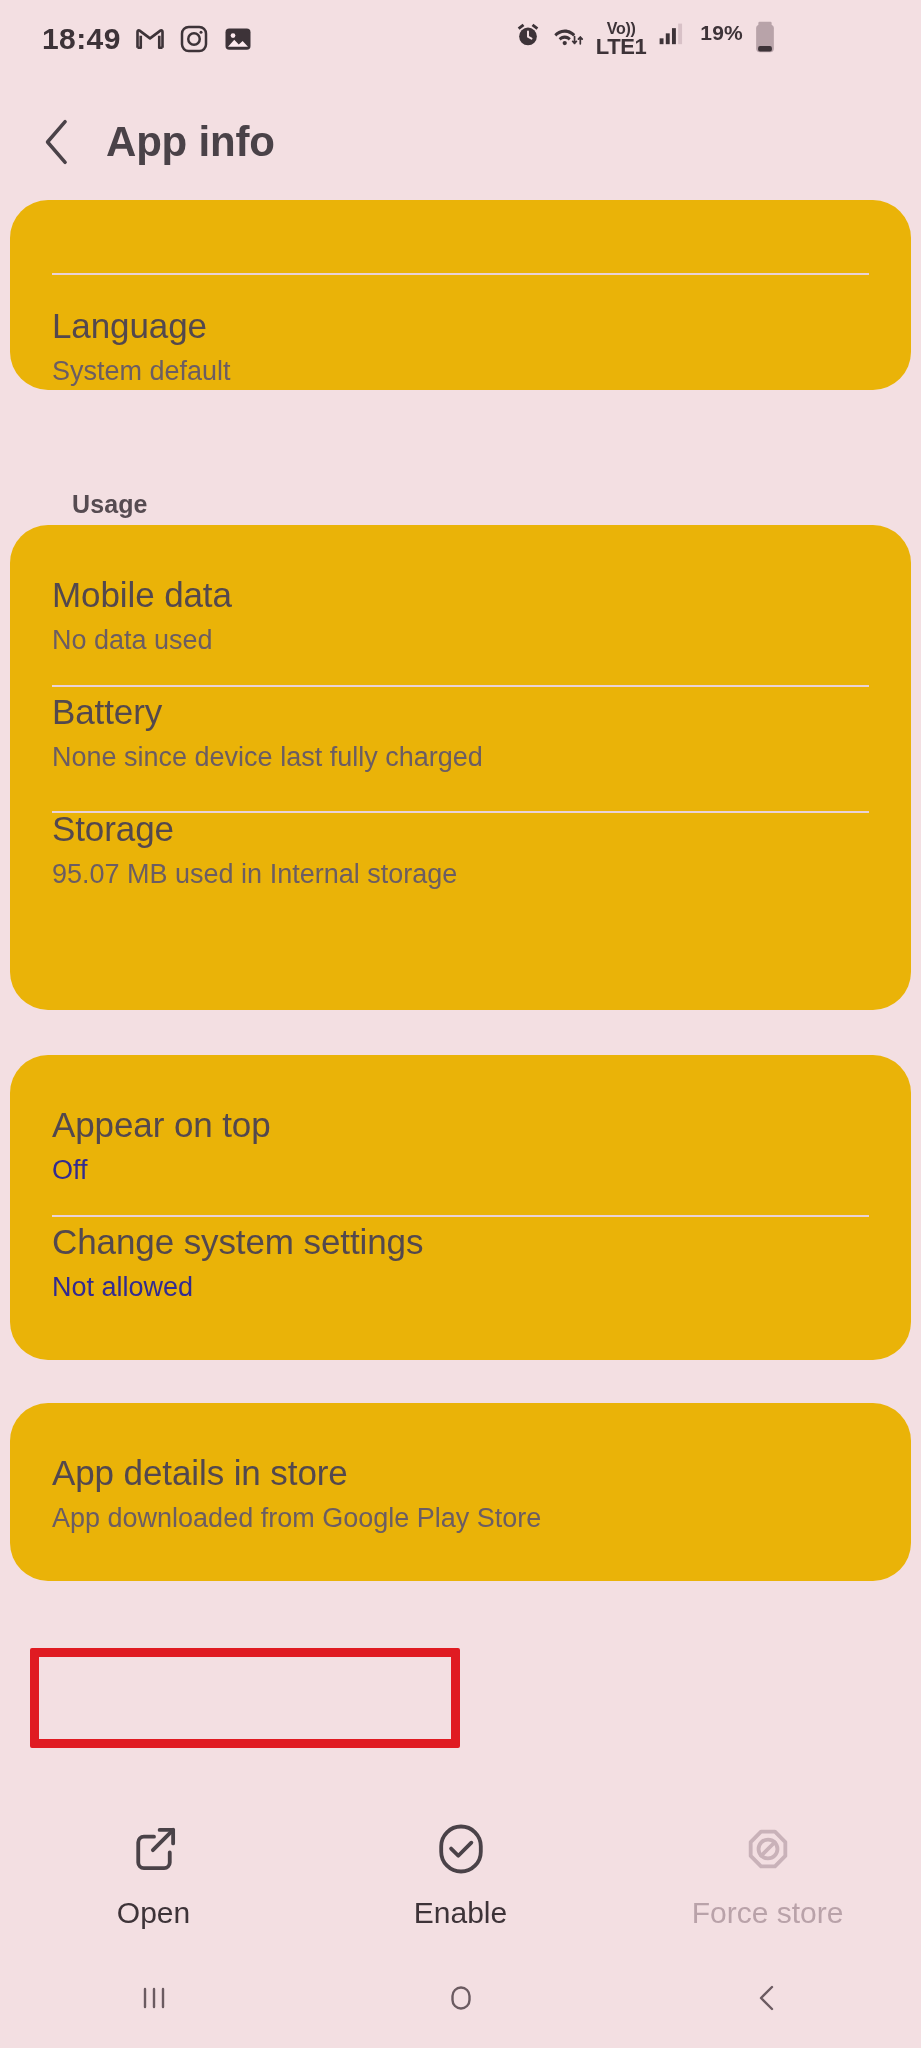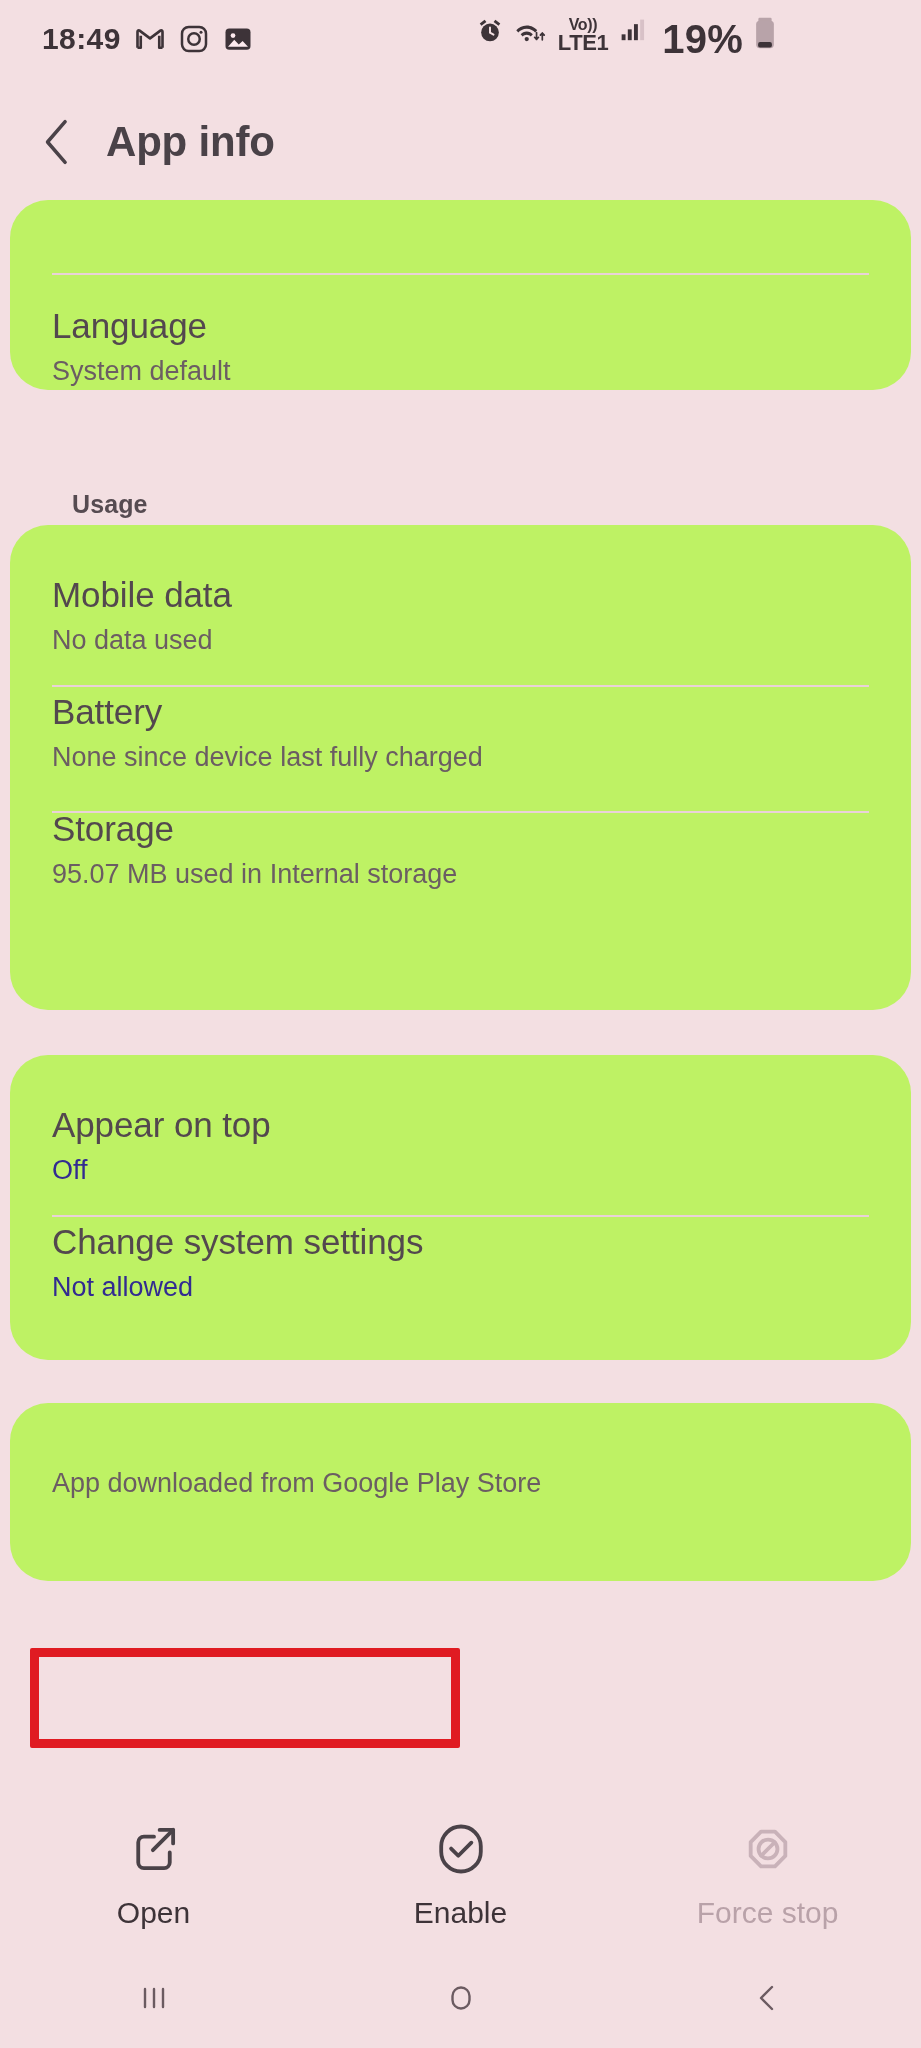--- a/index.html
+++ b/index.html
@@ -21,40 +21,40 @@
     display:flex; align-items:center; justify-content:space-between;
     padding:0 34px 0 42px;
   }
   .sb-left { display:flex; align-items:center; gap:14px; }
   .sb-right { display:flex; align-items:flex-start; gap:11px; }
   .sb-time {
     font-size:30px; font-weight:700; color:#3d3338;
     letter-spacing:0.4px;
   }
   .sb-pct {
-    font-size:40px; font-weight:700; color:#3d3338;
+    font-size:21px; font-weight:700; color:#3d3338;
     letter-spacing:0.2px; margin-left:4px;
   }
   .sb-ico { display:flex; align-items:center; justify-content:center; }
 
   
   .header {
     position:absolute; top:96px; left:0; width:921px; height:92px;
     display:flex; align-items:center; padding-left:42px; gap:34px;
   }
   .back-chevron { width:30px; height:46px; display:block; }
   .page-title {
     font-size:42px; font-weight:700; color:#4a4248;
     letter-spacing:-0.2px;
   }
 
   
   .card {
     position:absolute; left:10px; width:901px;
-    background:#bef264;
+    background:#eab308;
     border-radius:38px;
   }
   .row { padding:0 42px; position:relative; }
   .row-title {
     font-size:35px; color:#53484e; font-weight:400;
     letter-spacing:-0.1px; line-height:1;
   }
   .row-sub {
     font-size:27px; color:#6b5d63; font-weight:400;
     margin-top:15px; line-height:1;
@@ -225,20 +225,21 @@
     <div class="divider" style="top:160px;"></div>
 
     <div class="row" style="padding-top:40px;">
       <div class="row-title">Change system settings</div>
       <div class="row-sub accent">Not allowed</div>
     </div>
   </div>
 
   <div class="card" style="top:1403px; height:178px;">
     <div class="row" style="padding-top:52px;">
+      <div class="row-title">App details in store</div>
       <div class="row-sub">App downloaded from Google Play Store</div>
     </div>
   </div>
 
   <div class="annot-box" style="left:30px; top:1648px; width:430px; height:100px;"></div>
 
   <div class="actions">
 
     <div class="action">
       <span>
@@ -262,21 +263,21 @@
     </div>
 
     <div class="action disabled">
       <span>
         <svg class="action-icon" viewBox="0 0 24 24" fill="none" stroke="#c9b2b9" stroke-width="1.7" stroke-linecap="round" stroke-linejoin="round">
           <path d="M8.9 2.3h6.2l4.6 4.6v6.2l-4.6 4.6H8.9l-4.6-4.6V6.9z" transform="translate(0,2)"></path>
           <circle cx="12" cy="12" r="4.2"></circle>
           <line x1="9" y1="15" x2="15" y2="9"></line>
         </svg>
       </span>
-      <span class="action-label">Force stop</span>
+      <span class="action-label">Force store</span>
     </div>
   </div>
 
   <div class="navbar">
     <div class="nav-btn">
       <span>
         <svg width="34" height="34" viewBox="0 0 34 34" stroke="#6b5b61" stroke-width="2.4" stroke-linecap="round">
           <line x1="8" y1="8" x2="8" y2="26"></line>
           <line x1="17" y1="8" x2="17" y2="26"></line>
           <line x1="26" y1="8" x2="26" y2="26"></line>

